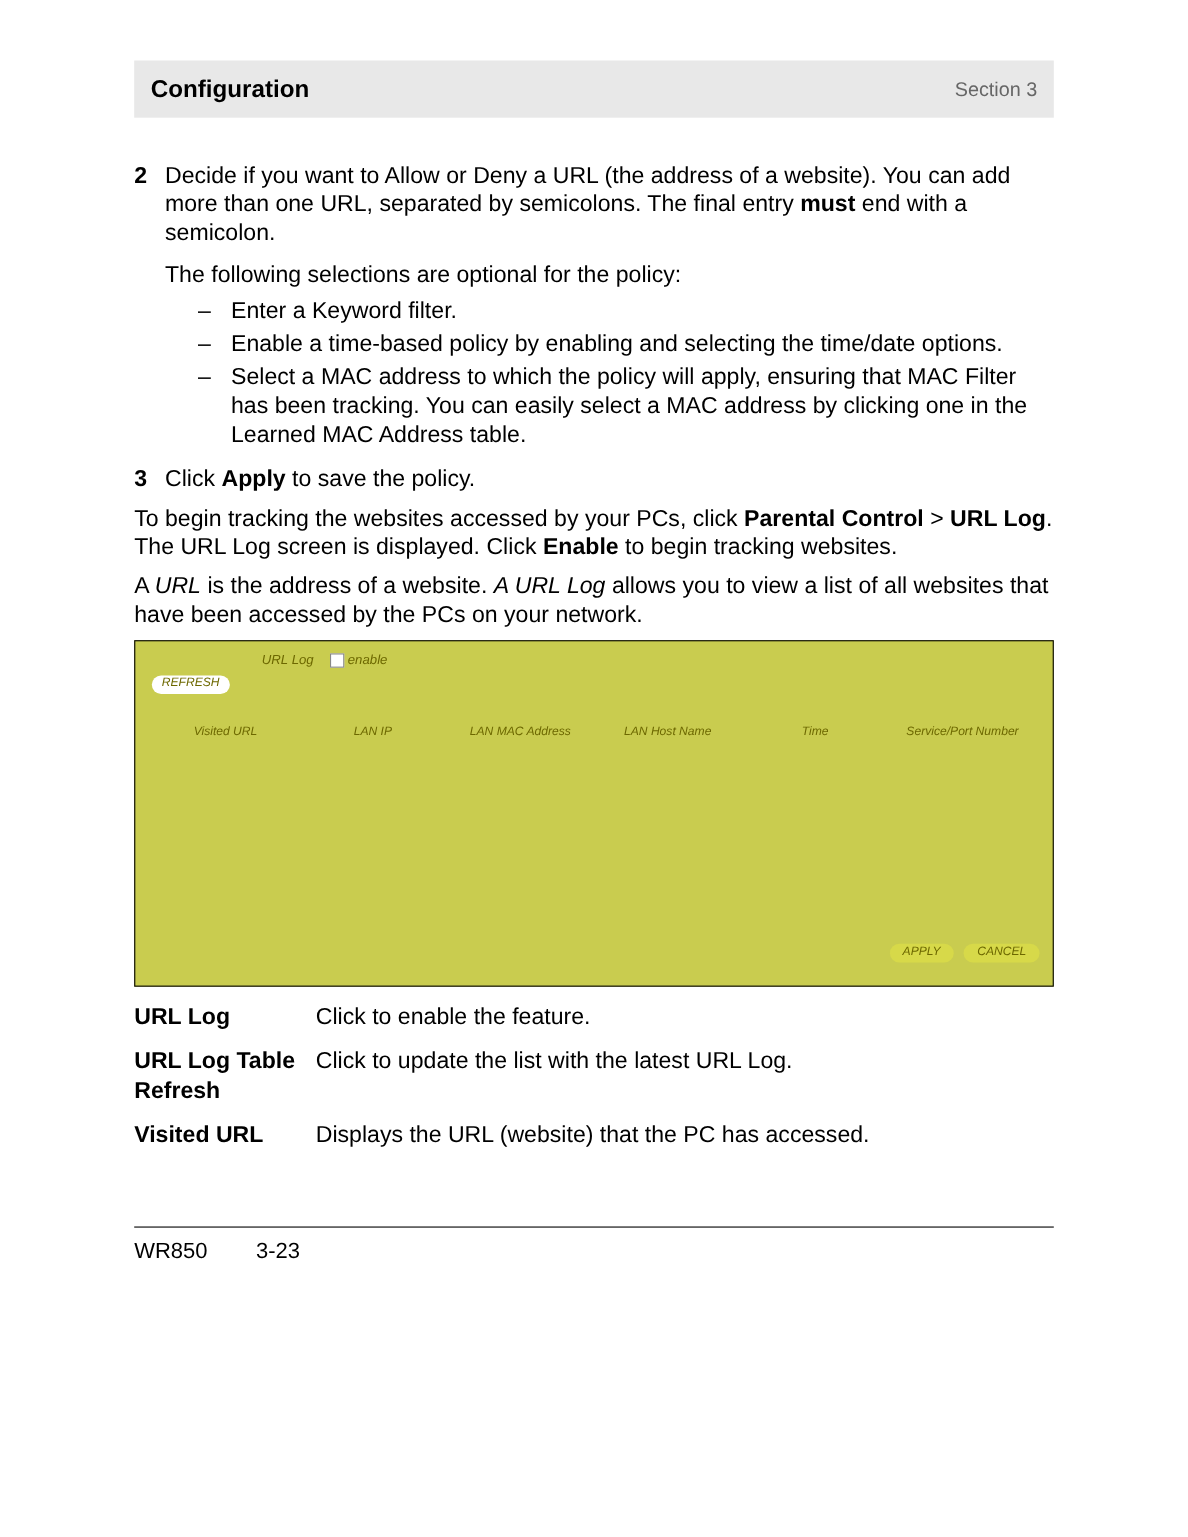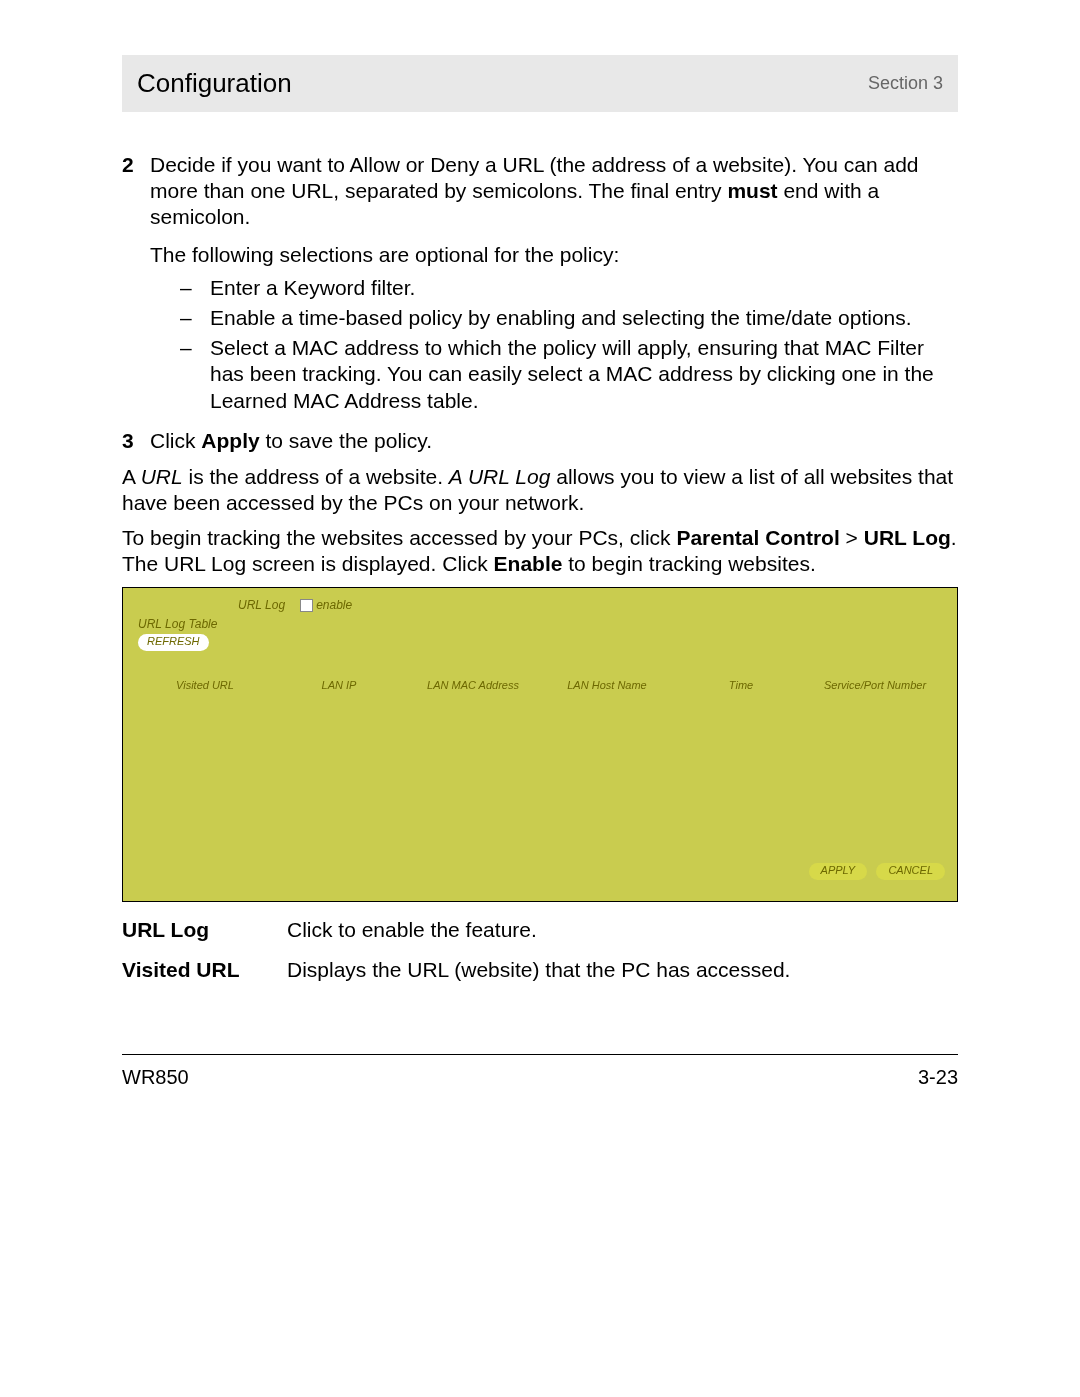--- a/index.html
+++ b/index.html
@@ -15,21 +15,21 @@
     box-sizing:border-box;
     padding:55px 122px 0 122px;
   }
   .hdr{
     background:#e8e8e8;
     padding:12px 15px;
     display:flex;
     justify-content:space-between;
     align-items:center;
   }
-  .hdr-left{font-weight:normal;font-size:26px;}
+  .hdr-left{font-weight:bold;font-size:22px;}
   .hdr-right{font-size:18px;color:#666;}
   .content{padding:40px 0 0 0;}
   .step{display:flex;margin-bottom:10px;}
   .step-num{font-weight:bold;min-width:28px;}
   .step-body{flex:1;}
   .sub-intro{margin:12px 0 6px 0;}
   .dash{display:flex;margin:4px 0;}
   .dash-mark{min-width:30px;padding-left:30px;}
   .dash-body{flex:1;}
   .sec-title{color:#94bf00;font-size:23px;margin:25px 0 10px 0;}
@@ -89,22 +89,22 @@
   
   .tbl{margin-top:8px;}
   .trow{display:flex;margin:14px 0;}
   .tfield{font-weight:bold;width:165px;}
   .tdesc{flex:1;}
   .footer{
     border-top:1px solid #000;
     margin-top:70px;
     padding-top:10px;
     display:flex;
-    justify-content:space-between;
     font-size:20px;
+    gap:44px;
   }
 </style>
 </head>
 <body>
 
 <div class="page">
   <div class="hdr">
     <span class="hdr-left">Configuration</span>
     <span class="hdr-right">Section 3</span>
   </div>
@@ -133,33 +133,32 @@
 
     <div class="step">
       <div class="step-num">3</div>
       <div class="step-body">
         <span>Click </span><span class="bold">Apply</span><span> to save the policy.</span>
       </div>
     </div>
 
 
     <div class="para">
-      <span>A </span><span class="italic">URL</span><span> is the address of a website. </span><span class="italic">A URL Log</span><span> allows you to view a list of all websites that have been accessed by the PCs on your network.</span>
+      <span>To  begin tracking the websites accessed by your PCs, click </span><span class="bold">Parental Control</span><span> &gt; </span><span class="bold">URL Log</span><span>. The URL Log screen is displayed. Click </span><span class="bold">Enable</span><span> to begin tracking websites.</span>
     </div>
     <div class="para">
-      <span>To  begin tracking the websites accessed by your PCs, click </span><span class="bold">Parental Control</span><span> &gt; </span><span class="bold">URL Log</span><span>. The URL Log screen is displayed. Click </span><span class="bold">Enable</span><span> to begin tracking websites.</span>
+      <span>A </span><span class="italic">URL</span><span> is the address of a website. </span><span class="italic">A URL Log</span><span> allows you to view a list of all websites that have been accessed by the PCs on your network.</span>
     </div>
 
     <div class="panel">
       <div class="panel-row1">
         <span class="italic-olive">URL Log</span>
         <span><span class="chk"></span><span class="italic-olive">enable</span></span>
       </div>
       <div class="panel-row2">
-        <div class="italic-olive">URL Log Table</div>
         <span class="pill">REFRESH</span>
       </div>
       <div class="panel-headers">
         <div class="ph">Visited URL</div>
         <div class="ph">LAN IP</div>
         <div class="ph">LAN MAC Address</div>
         <div class="ph">LAN Host Name</div>
         <div class="ph">Time</div>
         <div class="ph">Service/Port Number</div>
       </div>
@@ -168,20 +167,24 @@
         <span class="pill2">CANCEL</span>
       </div>
     </div>
 
     <div class="tbl">
       <div class="trow" style="margin-top:4px;">
         <div class="tfield">URL Log</div>
         <div class="tdesc">Click to enable the feature.</div>
       </div>
       <div class="trow">
+        <div class="tfield">URL Log Table Refresh</div>
+        <div class="tdesc">Click to update the list with the latest URL Log.</div>
+      </div>
+      <div class="trow">
         <div class="tfield">Visited URL</div>
         <div class="tdesc">Displays the URL (website) that the PC has accessed.</div>
       </div>
     </div>
 
     <div class="footer">
       <span>WR850</span>
       <span>3-23</span>
     </div>
   </div>

